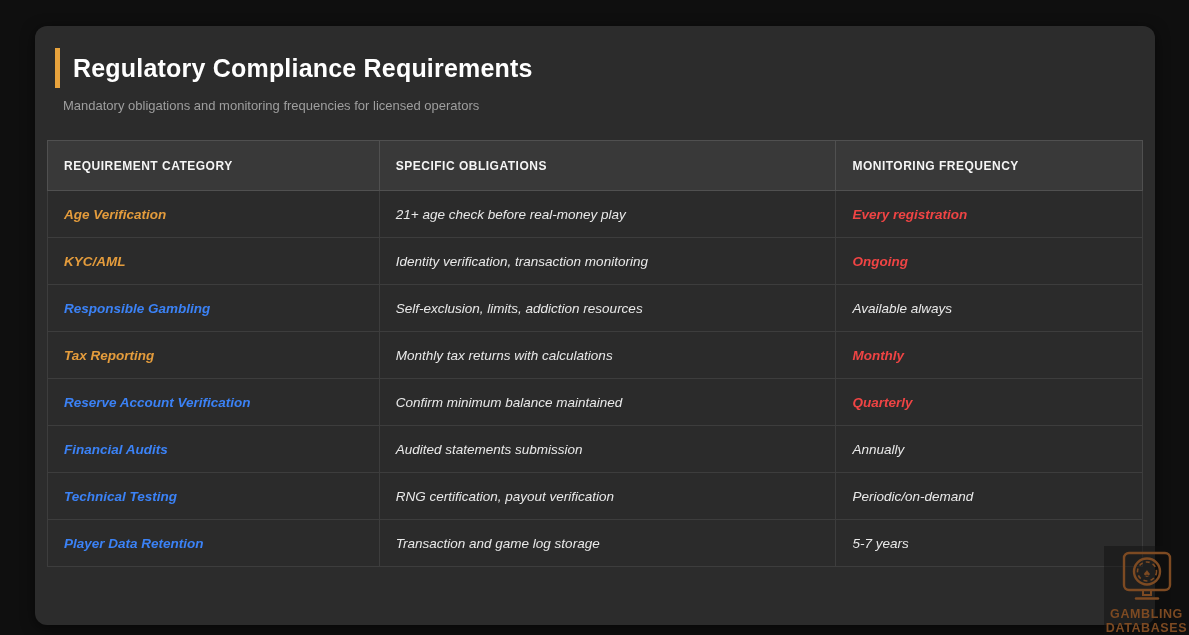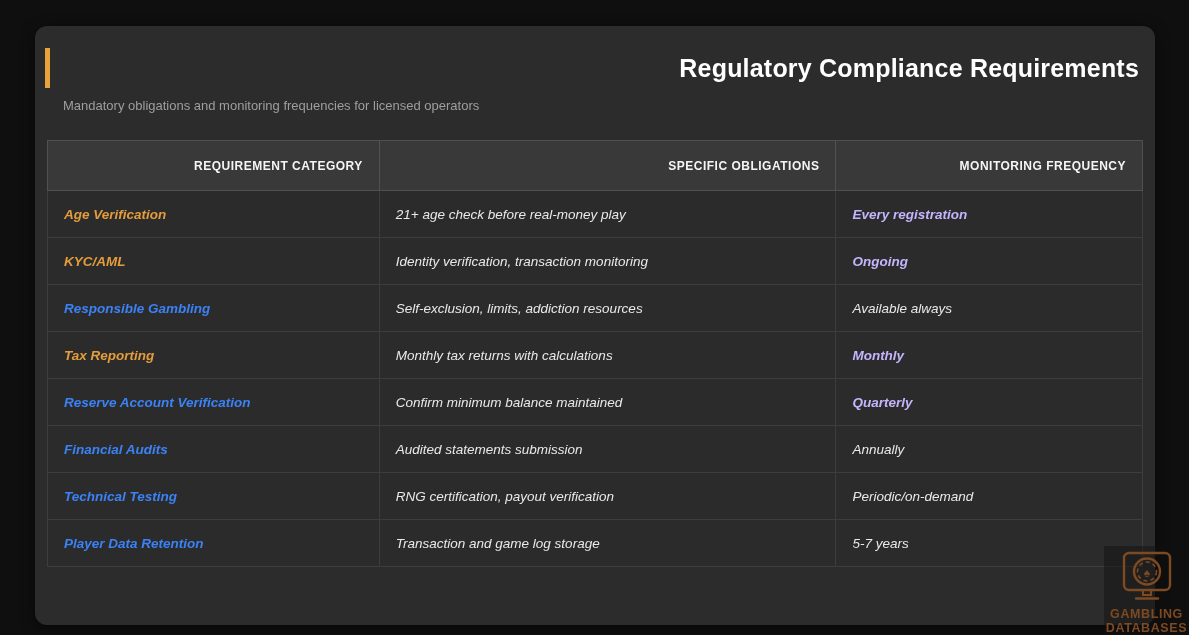--- a/index.html
+++ b/index.html
@@ -12,22 +12,21 @@
   }
   .card {
     position: absolute;
     left: 35px; top: 26px;
     width: 1120px; height: 599px;
     background: #2c2c2c;
     border-radius: 12px;
     box-shadow: 0 3px 14px rgba(0,0,0,0.55);
   }
   .title-wrap {
-    padding: 22px 16px 0 10px;
-    text-align: right;
+    padding: 22px 16px 0 20px;
   }
   h1.page-title {
     border-left: 5px solid #e8a33d;
     padding-left: 13px;
     font-size: 25px;
     line-height: 40px;
     font-weight: bold;
     color: #ffffff;
     letter-spacing: 0.2px;
   }
@@ -45,36 +44,36 @@
   col.c1 { width: 30.3%; }
   col.c2 { width: 41.7%; }
   col.c3 { width: 28.0%; }
   th {
     background: #393939;
     border: 1px solid #505050;
     color: #f5f5f5;
     font-size: 12px;
     font-weight: bold;
     letter-spacing: 0.5px;
-    text-align: right;
+    text-align: left;
     padding: 18px 16px 17px 16px;
   }
   td {
     background: #2b2b2b;
     border: 1px solid #3d3d3d;
     color: #e9e9e9;
     font-size: 13.5px;
     text-align: left;
     padding: 15px 16px;
     height: 47px;
     font-style: italic;
   }
   td.cat { font-weight: bold; color: #3b82f6; }
   td.cat.hl-orange { color: #e49c3c; }
-  td.freq.hl-red { color: #c4b5fd; font-weight: bold; }
+  td.freq.hl-red { color: #ef4444; font-weight: bold; }
   .watermark {
     position: absolute;
     right: 0; bottom: 0;
     width: 85px; height: 89px;
     background: rgba(16,16,16,0.45);
     overflow: hidden;
     text-align: center;
   }
   .watermark svg { display: block; margin: 3px auto 0 auto; }
   .wm-text {

